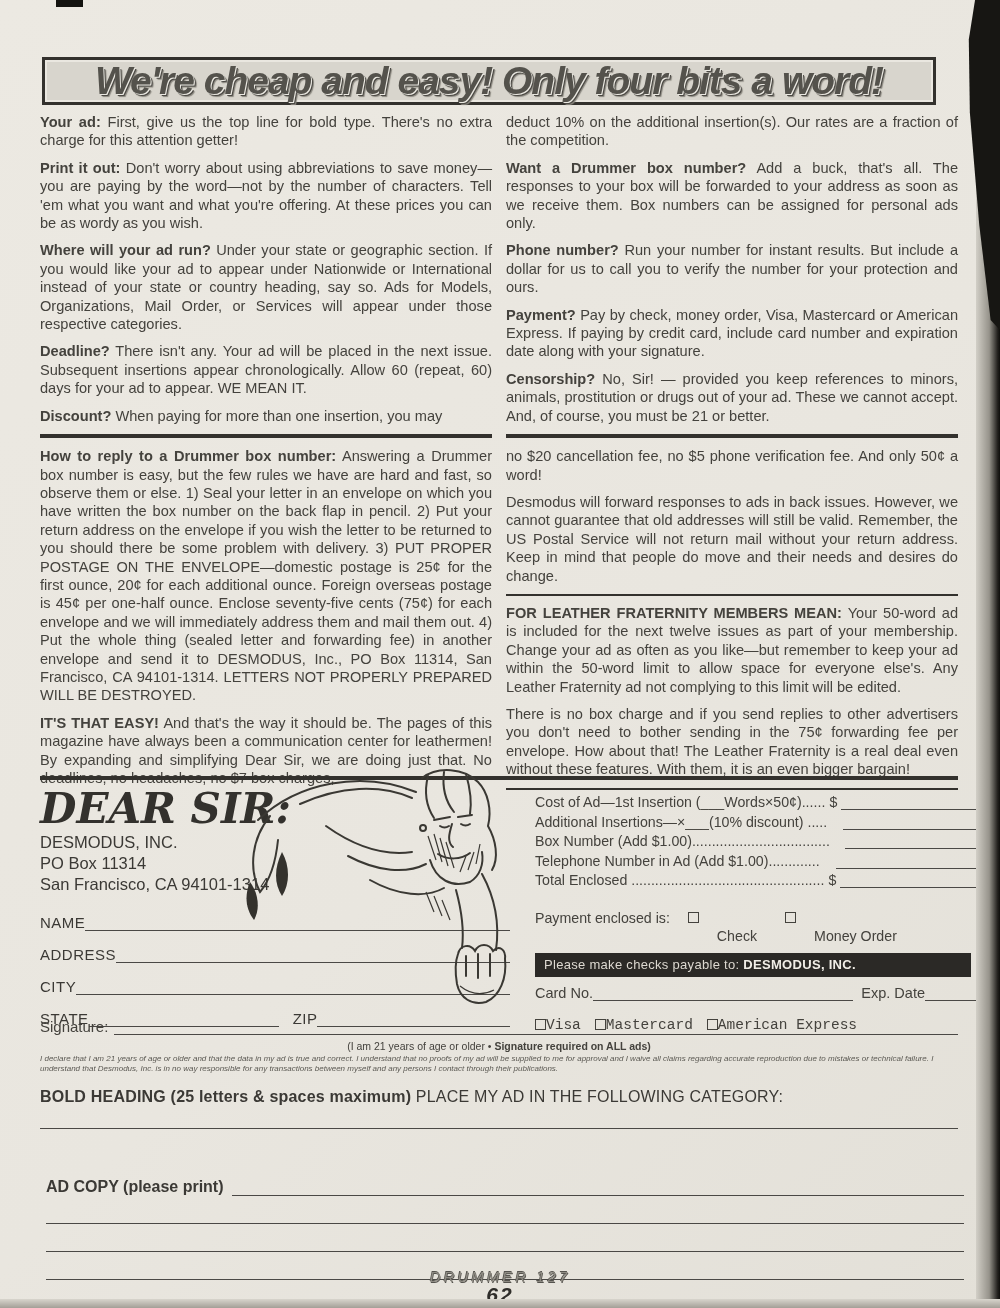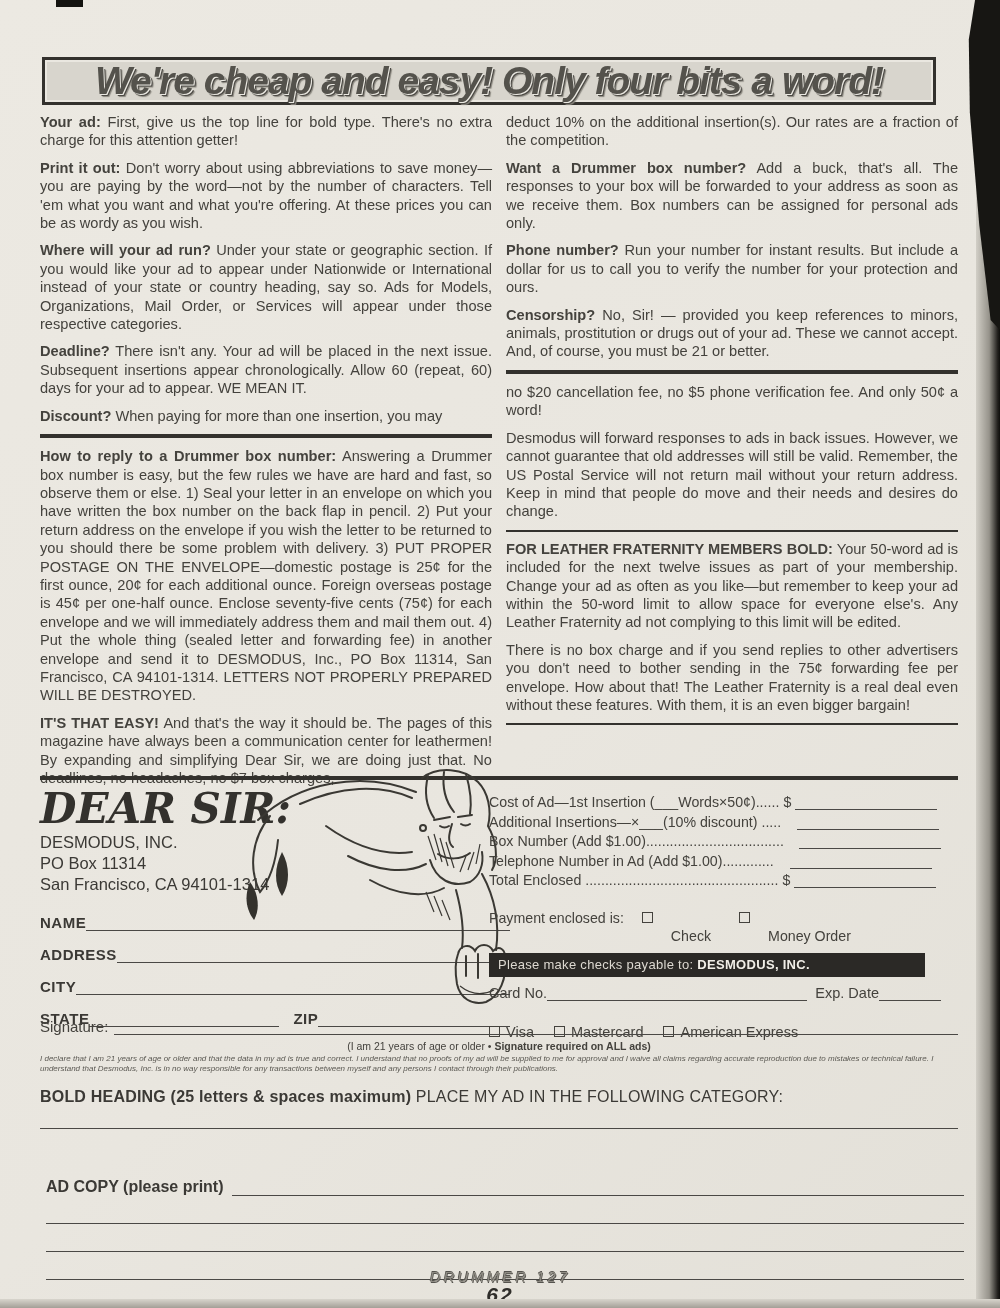--- a/index.html
+++ b/index.html
@@ -51,44 +51,44 @@
   
   .form-rule { position:absolute; left:40px; top:776px; width:918px; border-top:4px solid #33312d; }
 
   
   .dear-block { position:absolute; left:40px; top:786px; width:470px; color:#3b3935; }
   .dear-heading {
     font-family:"DejaVu Serif", serif; font-style:italic; font-weight:bold;
     font-size:42px; line-height:46px; letter-spacing:0px; color:#33312d;
   }
   .dear-addr { font-size:16.5px; line-height:21px; }
-  .field-row { display:flex; align-items:flex-end; margin-top:14px; font-size:15px; height:18px;font-weight:bold; }
+  .field-row { display:flex; align-items:flex-end; margin-top:14px; font-size:15px; height:18px; }
   .field-row .flabel { white-space:nowrap; letter-spacing:0.5px; }
   .fill-line { flex:1; border-bottom:1.5px solid #4a4845; height:16px; }
   .zip-label { margin-left:14px; }
 
   
-  .cost-block { position:absolute; left:489px; top:794px; width:452px; font-size:14.2px; color:#44423d; }
+  .cost-block { position:absolute; left:535px; top:794px; width:452px; font-size:14.2px; color:#44423d; }
   .cost-row { display:flex; align-items:flex-end; margin-bottom:3.5px; line-height:16px; }
   .cost-label { white-space:nowrap; overflow:hidden; }
   .cost-prefix { width:16px; text-align:center; font-weight:normal; }
   .cost-line { width:142px; border-bottom:1.5px solid #4a4845; height:14px; }
   .pay-row { display:flex; align-items:center; gap:18px; margin-top:3px; }
   .checkbox { width:11px; height:11px; border:1.7px solid #44423d; display:inline-block; flex:none; }
   .pay-row .cb-label { margin-right:10px;margin-top:36px; }
   .payable-bar {
     margin-top:9px; background:#2b2926; color:#ddd9d1; font-size:13px;
     padding:4px 9px 5px 9px; width:436px; letter-spacing:0.3px;
   }
   .payable-bar b { color:#f1eee7; }
   .card-row { display:flex; align-items:flex-end; margin-top:8px; font-size:14.5px; }
   .card-line { flex:1; border-bottom:1.5px solid #4a4845; height:14px; }
   .exp-label { margin-left:8px; white-space:nowrap; }
   .exp-line { width:62px; border-bottom:1.5px solid #4a4845; height:14px; }
-  .cards-row { display:flex; align-items:center; gap:6px; margin-top:23px; font-size:14.5px; }
+  .cards-row { display:flex; align-items:center; margin-top:16px; font-size:14.5px;font-family:Liberation Mono, monospace; }
   .cards-row .cb-label { margin-right:14px; }
 
   
   .sig-row { position:absolute; left:40px; top:1018px; width:918px; display:flex; align-items:flex-end; font-size:15px; color:#44423d; }
   .sig-note { position:absolute; left:40px; top:1040px; width:918px; text-align:center; font-size:10.5px; color:#44423d; }
   .sig-note b { font-weight:bold; }
   .legal { position:absolute; left:40px; top:1054px; width:918px; font-size:8px; line-height:10px; color:#5a5852; font-style:italic; }
 
   
   .bold-heading-row { position:absolute; left:40px; top:1088px; width:918px; font-size:16px; color:#3b3935; letter-spacing:0.2px; }
@@ -131,26 +131,27 @@
       <p><b class="lead">Deadline?</b> <span>There isn't any. Your ad will be placed in the next issue. Subsequent insertions appear chronologically. Allow 60 (repeat, 60) days for your ad to appear. WE MEAN IT.</span></p>
       <p><b class="lead">Discount?</b> <span>When paying for more than one insertion, you may</span></p>
       <hr class="rule-thick">
       <p><b class="lead">How to reply to a Drummer box number:</b> <span>Answering a Drummer box number is easy, but the few rules we have are hard and fast, so observe them or else. 1) Seal your letter in an envelope on which you have written the box number on the back flap in pencil. 2) Put your return address on the envelope if you wish the letter to be returned to you should there be some problem with delivery. 3) PUT PROPER POSTAGE ON THE ENVELOPE—domestic postage is 25¢ for the first ounce, 20¢ for each additional ounce. Foreign overseas postage is 45¢ per one-half ounce. Enclose seventy-five cents (75¢) for each envelope and we will immediately address them and mail them out. 4) Put the whole thing (sealed letter and forwarding fee) in another envelope and send it to DESMODUS, Inc., PO Box 11314, San Francisco, CA 94101-1314. LETTERS NOT PROPERLY PREPARED WILL BE DESTROYED.</span></p>
       <p><b class="lead">IT'S THAT EASY!</b> <span>And that's the way it should be. The pages of this magazine have always been a communication center for leathermen! By expanding and simplifying Dear Sir, we are doing just that. No deadlines, no headaches, no $7 box charges,</span></p>
     </div>
     <div class="col">
       <p><span>deduct 10% on the additional insertion(s). Our rates are a fraction of the competition.</span></p>
       <p><b class="lead">Want a Drummer box number?</b> <span>Add a buck, that's all. The responses to your box will be forwarded to your address as soon as we receive them. Box numbers can be assigned for personal ads only.</span></p>
       <p><b class="lead">Phone number?</b> <span>Run your number for instant results. But include a dollar for us to call you to verify the number for your protection and ours.</span></p>
+      <p><b class="lead">Payment?</b> <span>Pay by check, money order, Visa, Mastercard or American Express. If paying by credit card, include card number and expiration date along with your signature.</span></p>
       <p><b class="lead">Censorship?</b> <span>No, Sir! — provided you keep references to minors, animals, prostitution or drugs out of your ad. These we cannot accept. And, of course, you must be 21 or better.</span></p>
       <hr class="rule-thick">
       <p><span>no $20 cancellation fee, no $5 phone verification fee. And only 50¢ a word!</span></p>
       <p><span>Desmodus will forward responses to ads in back issues. However, we cannot guarantee that old addresses will still be valid. Remember, the US Postal Service will not return mail without your return address. Keep in mind that people do move and their needs and desires do change.</span></p>
       <hr class="rule-thin">
-      <p><b class="lead">FOR LEATHER FRATERNITY MEMBERS BOLD:</b> <span>Your 50-word ad is included for the next twelve issues as part of your membership. Change your ad as often as you like—but remember to keep your ad within the 50-word limit to allow space for everyone else's. Any Leather Fraternity ad not complying to this limit will be edited.</span></p>
+      <p><b class="lead">FOR LEATHER FRATERNITY MEMBERS MEAN:</b> <span>Your 50-word ad is included for the next twelve issues as part of your membership. Change your ad as often as you like—but remember to keep your ad within the 50-word limit to allow space for everyone else's. Any Leather Fraternity ad not complying to this limit will be edited.</span></p>
       <p><span>There is no box charge and if you send replies to other advertisers you don't need to bother sending in the 75¢ forwarding fee per envelope. How about that! The Leather Fraternity is a real deal even without these features. With them, it is an even bigger bargain!</span></p>
       <hr class="rule-thin">
     </div>
   </div>
 
   <div class="form-rule"></div>
 
   <div class="dear-block">
     <div class="dear-heading">DEAR SIR:</div>
     <div class="dear-addr">DESMODUS, INC.</div>

